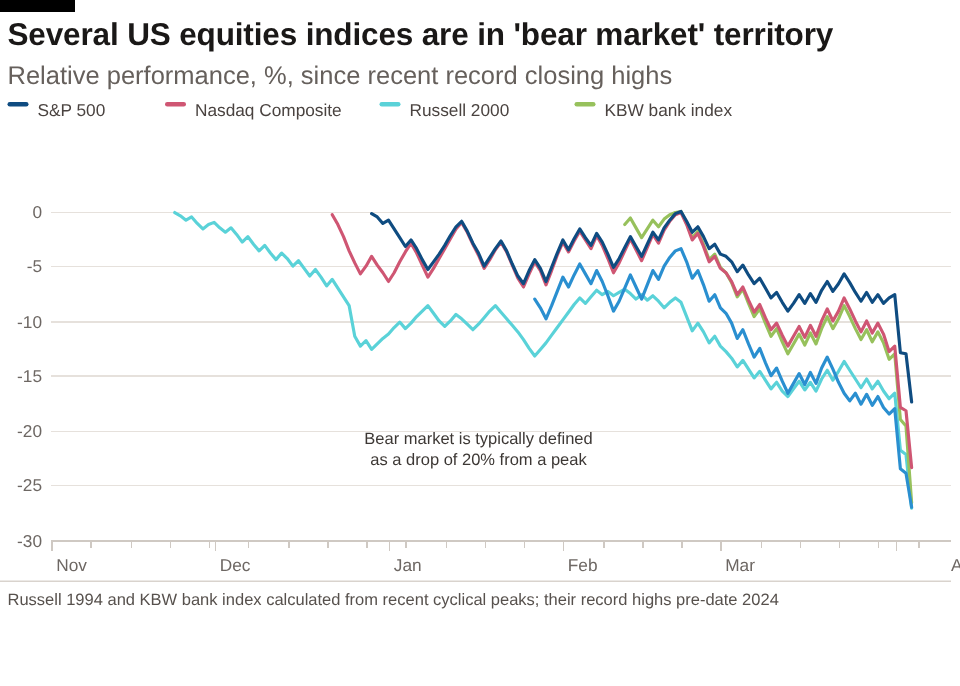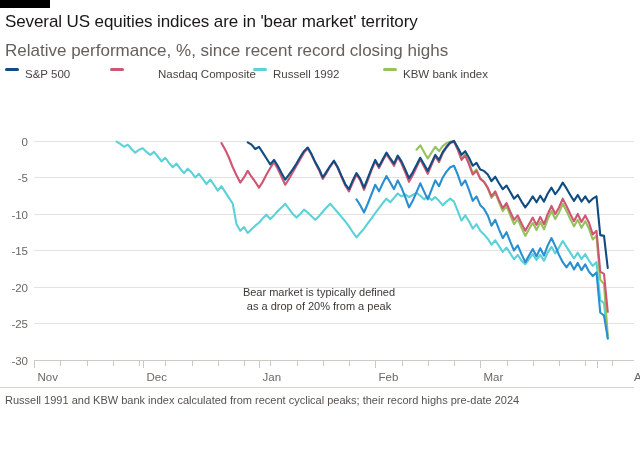--- a/index.html
+++ b/index.html
@@ -20,22 +20,22 @@
     left: 0;
     top: 0;
     width: 50px;
     height: 8px;
     background: #000000;
   }
   #chart-title {
     position: absolute;
     left: 5px;
     top: 12px;
-    font-size: 17px;
-    font-weight: 400;
+    font-size: 21px;
+    font-weight: 700;
     color: #1a1817;
     letter-spacing: -0.1px;
     white-space: nowrap;
   }
   #chart-subtitle {
     position: absolute;
     left: 5px;
     top: 41px;
     font-size: 17px;
     font-weight: 400;
@@ -146,27 +146,27 @@
 
 <div id="chart-title">Several US equities indices are in 'bear market' territory</div>
 <div id="chart-subtitle">Relative performance, %, since recent record closing highs</div>
 
 <div id="legend">
     <div class="legend-row" style="position: relative;">
       <div class="legend-item" style="position: absolute; left: 0px; top: 0px;">
         <span class="legend-swatch" style="background: rgb(15, 76, 129);"></span>
         <span class="legend-label">S&amp;P 500</span>
       </div>
-      <div class="legend-item" style="position: absolute; left: 105px; top: 0px; gap: 28px;">
+      <div class="legend-item" style="position: absolute; left: 105px; top: 0px;">
         <span class="legend-swatch" style="background: rgb(207, 86, 115);"></span>
         <span class="legend-label">Nasdaq Composite</span>
       </div>
       <div class="legend-item" style="position: absolute; left: 248px; top: 0px;">
         <span class="legend-swatch" style="background: rgb(90, 210, 216);"></span>
-        <span class="legend-label">Russell 1992</span>
+        <span class="legend-label">Russell 2000</span>
       </div>
       <div class="legend-item" style="position: absolute; left: 378px; top: 0px;">
         <span class="legend-swatch" style="background: rgb(151, 193, 92);"></span>
         <span class="legend-label">KBW bank index</span>
       </div>
     </div>
   </div>
 
 <div id="plot-wrap">
   <svg id="plot-svg" width="640" height="275">
@@ -225,14 +225,14 @@
       <path d="M221.50 31.14 L225.25 37.71 L229.00 45.75 L232.75 55.24 L236.50 63.27 L240.25 70.57 L244.00 65.46 L247.75 58.89 L251.50 64.73 L255.25 69.84 L259.00 75.68 L262.75 69.84 L266.50 62.54 L270.25 55.97 L274.00 50.13 L277.75 56.70 L281.50 64.73 L285.25 72.76 L289.00 66.92 L292.75 60.35 L296.50 53.78 L300.25 47.21 L304.00 40.63 L307.75 36.25 L311.50 42.83 L315.25 50.86 L319.00 58.16 L322.75 66.92 L326.50 61.08 L330.25 54.51 L334.00 49.40 L337.75 55.97 L341.50 64.73 L345.25 73.49 L349.00 79.33 L352.75 70.57 L356.50 62.54 L360.25 68.38 L364.00 77.87 L367.75 68.38 L371.50 58.16 L375.25 49.40 L379.00 55.97 L382.75 48.67 L386.50 42.10 L390.25 47.94 L394.00 53.78 L397.75 45.02 L401.50 51.59 L405.25 60.35 L409.00 69.84 L412.75 63.27 L416.50 55.24 L420.25 47.21 L424.00 54.51 L427.75 61.81 L431.50 53.05 L435.25 44.29 L439.00 50.13 L442.75 41.37 L446.50 35.52 L450.25 31.14 L454.00 29.68 L457.75 37.71 L461.50 47.94 L465.25 43.56 L469.00 52.32 L472.75 62.54 L476.50 58.89 L480.25 66.92 L484.00 69.84 L487.75 75.68 L491.50 84.44 L495.25 79.33 L499.00 88.10 L502.75 96.13 L506.50 91.02 L510.25 99.78 L514.00 107.81 L517.75 103.43 L521.50 111.46 L525.25 118.76 L529.00 112.19 L532.75 105.62 L536.50 112.92 L540.25 104.89 L544.00 112.19 L547.75 101.97 L551.50 93.94 L555.25 101.97 L559.00 95.40 L562.75 86.63 L566.50 93.94 L570.25 101.97 L574.00 109.27 L577.75 101.97 L581.50 110.00 L585.25 103.43 L589.00 110.73 L592.75 122.41 L596.50 118.76 L600.25 159.65 L604.00 161.84 L607.75 199.81" stroke="#cf5673" class="series-path"></path>
       <path d="M356.50 87.37 L360.25 93.21 L364.00 100.51 L367.75 91.75 L371.50 82.25 L375.25 72.76 L379.00 79.33 L382.75 71.30 L386.50 64.00 L390.25 70.57 L394.00 77.14 L397.75 68.38 L401.50 75.68 L405.25 85.17 L409.00 95.40 L412.75 88.83 L416.50 80.06 L420.25 71.30 L424.00 79.33 L427.75 87.37 L431.50 77.87 L435.25 68.38 L439.00 74.22 L442.75 65.46 L446.50 59.62 L450.25 55.24 L454.00 53.78 L457.75 62.54 L461.50 73.49 L465.25 68.38 L469.00 77.87 L472.75 88.83 L476.50 84.44 L480.25 93.21 L484.00 96.86 L487.75 103.43 L491.50 113.65 L495.25 107.81 L499.00 117.30 L502.75 126.06 L506.50 120.22 L510.25 129.71 L514.00 138.48 L517.75 133.37 L521.50 142.13 L525.25 150.16 L529.00 143.59 L532.75 137.02 L536.50 144.32 L540.25 136.29 L544.00 143.59 L547.75 133.37 L551.50 126.06 L555.25 134.10 L559.00 142.86 L562.75 150.16 L566.50 155.27 L570.25 150.16 L574.00 157.46 L577.75 150.89 L581.50 158.19 L585.25 152.35 L589.00 159.65 L592.75 164.03 L596.50 160.38 L600.25 200.54 L604.00 203.46 L607.75 226.10" stroke="#2a8fd0" class="series-path"></path>
       <path d="M247.75 30.41 L251.50 32.60 L255.25 36.98 L259.00 34.79 L262.75 40.63 L266.50 46.48 L270.25 52.32 L274.00 47.94 L277.75 53.78 L281.50 61.08 L285.25 67.65 L289.00 62.54 L292.75 57.43 L296.50 51.59 L300.25 45.02 L304.00 39.17 L307.75 35.52 L311.50 42.10 L315.25 50.13 L319.00 56.70 L322.75 65.46 L326.50 59.62 L330.25 53.78 L334.00 48.67 L337.75 55.24 L341.50 64.00 L345.25 72.03 L349.00 77.14 L352.75 68.38 L356.50 61.08 L360.25 66.92 L364.00 75.68 L367.75 66.19 L371.50 56.70 L375.25 47.94 L379.00 54.51 L382.75 47.21 L386.50 40.63 L390.25 46.48 L394.00 51.59 L397.75 43.56 L401.50 49.40 L405.25 57.43 L409.00 66.19 L412.75 60.35 L416.50 53.05 L420.25 45.75 L424.00 52.32 L427.75 58.89 L431.50 50.86 L435.25 42.83 L439.00 47.94 L442.75 39.90 L446.50 34.79 L450.25 30.41 L454.00 28.95 L457.75 35.52 L461.50 42.83 L465.25 39.17 L469.00 45.75 L472.75 53.78 L476.50 50.86 L480.25 57.43 L484.00 58.89 L487.75 62.54 L491.50 69.11 L495.25 64.73 L499.00 71.30 L502.75 77.14 L506.50 73.49 L510.25 80.06 L514.00 86.63 L517.75 82.98 L521.50 89.56 L525.25 95.40 L529.00 90.29 L532.75 84.44 L536.50 90.29 L540.25 83.71 L544.00 89.56 L547.75 81.52 L551.50 75.68 L555.25 82.25 L559.00 77.14 L562.75 70.57 L566.50 76.41 L570.25 82.98 L574.00 88.83 L577.75 82.98 L581.50 89.56 L585.25 84.44 L589.00 90.29 L592.75 86.63 L596.50 84.44 L600.25 123.14 L604.00 123.87 L607.75 156.00" stroke="#0f4c81" class="series-path"></path>
       <text x="319" y="183.74603174603175" class="annot-text">Bear market is typically defined</text>
       <text x="319" y="197.74603174603175" class="annot-text">as a drop of 20% from a peak</text>
     </svg>
 </div>
 
 <div id="footer-rule"></div>
 <div id="footer">
-  <div class="footer-line">Russell 1991 and KBW bank index calculated from recent cyclical peaks; their record highs pre-date 2024</div>
+  <div class="footer-line">Russell 1994 and KBW bank index calculated from recent cyclical peaks; their record highs pre-date 2024</div>
 </div>
 
 </body></html>

